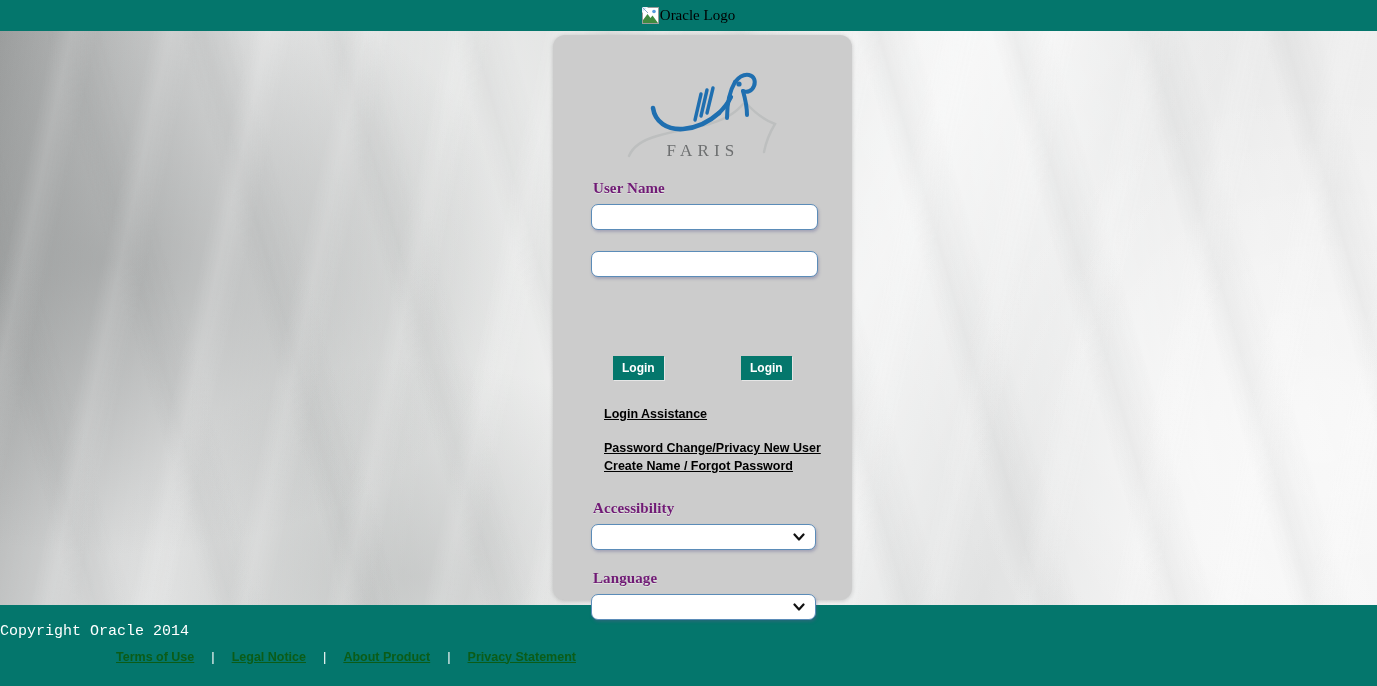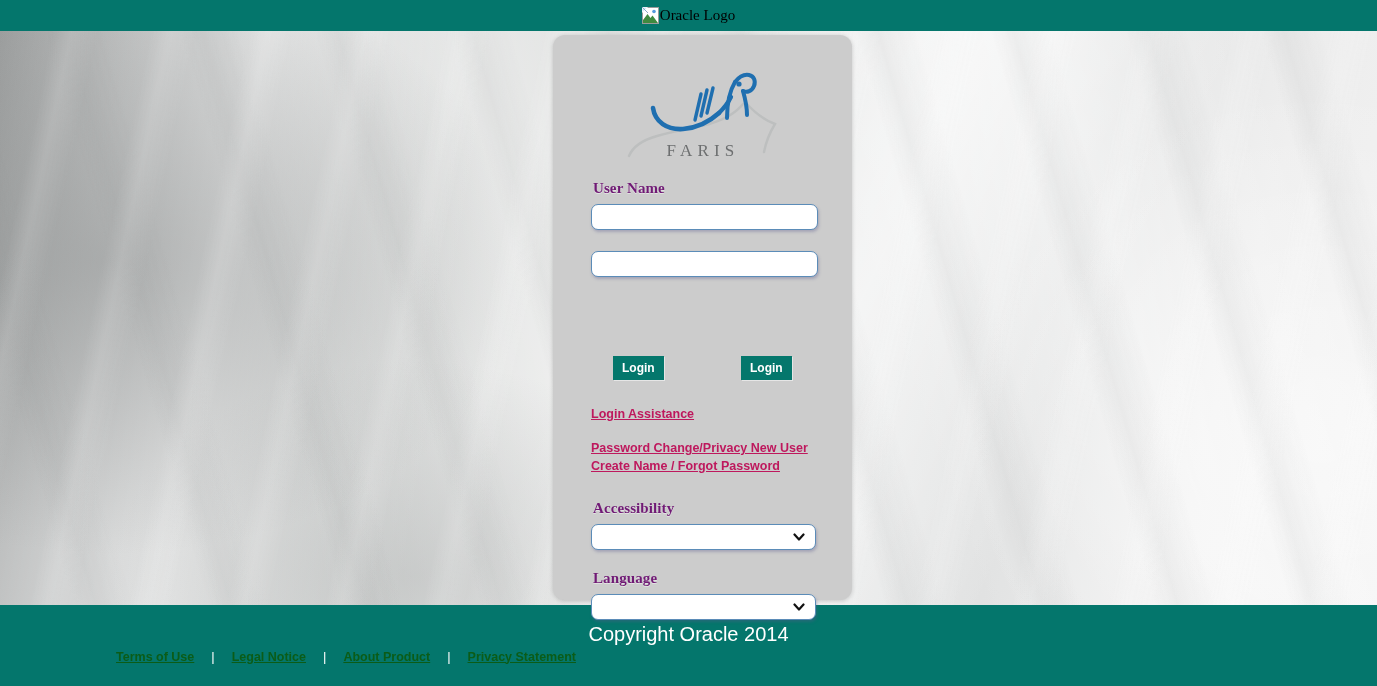--- a/index.html
+++ b/index.html
@@ -181,24 +181,25 @@
   .links {
     position: absolute;
     left: 0; top: 224px;
     width: 250px;
   }
   .link {
     display: inline-block;
     font-family: "Liberation Sans", sans-serif;
     font-weight: bold;
     font-size: 12.5px;
-    color: #be185d;
+    color: #000000;
     text-decoration: underline;
     cursor: pointer;
     line-height: 16px;
+    margin-left: 13px;
   }
   .links-gap { height: 16px; }
 
   
   .sel-area { position: absolute; left: 0; top: 320px; width: 240px; }
   .select-input {
     display: block;
     width: 225px; height: 26px;
     border: 1px solid #5b8cb8;
     border-radius: 7px;
@@ -222,23 +223,22 @@
   
   .footer {
     position: absolute;
     left: 0; top: 605px;
     width: 1377px; height: 81px;
     background: #04766c;
   }
   .copyright {
     position: absolute;
     top: 18px; left: 0; width: 1377px;
-    text-align: center;
-    font-family: Liberation Sans, sans-serif;
-    font-size: 20px;
+    font-family: Liberation Mono, monospace;
+    font-size: 15px;
     color: #ffffff;
   }
   .footer-links {
     position: absolute;
     top: 44px; left: 116px;
     display: flex;
     align-items: center;
     gap: 12px;
   }
   .footer-link {

